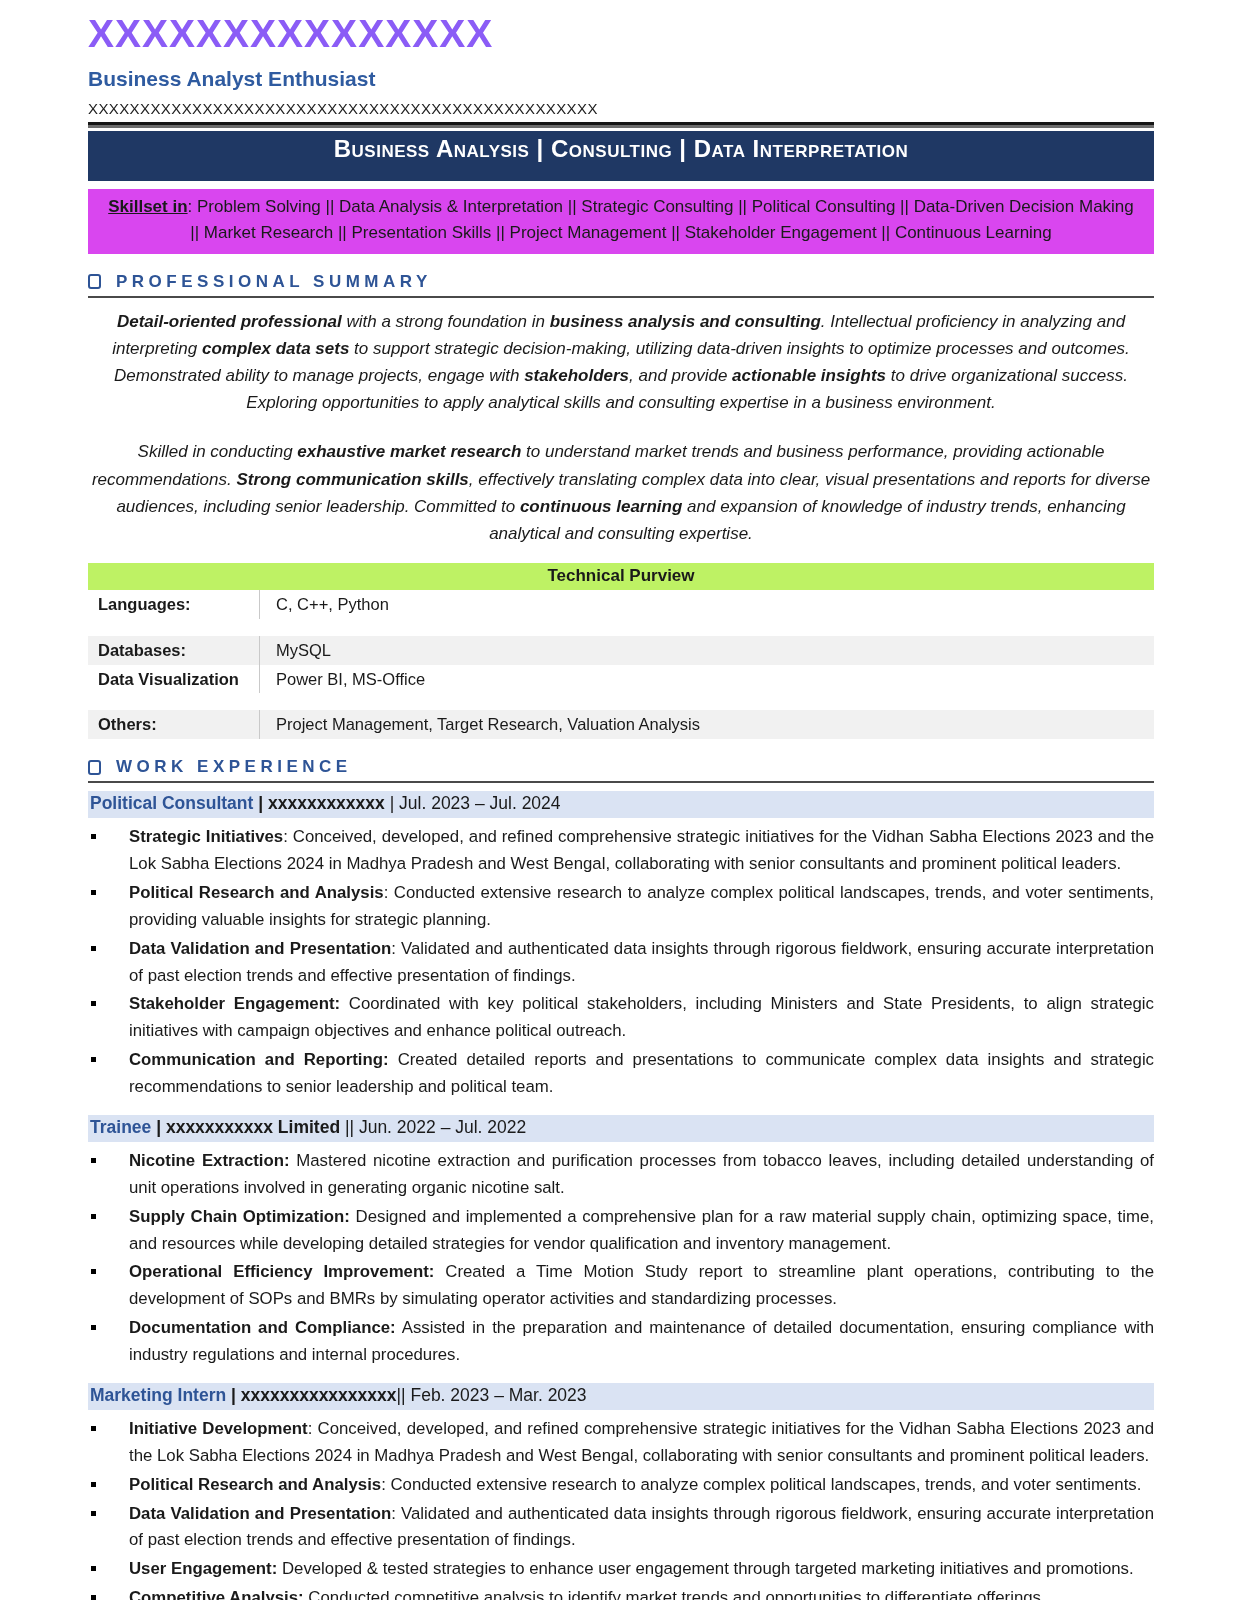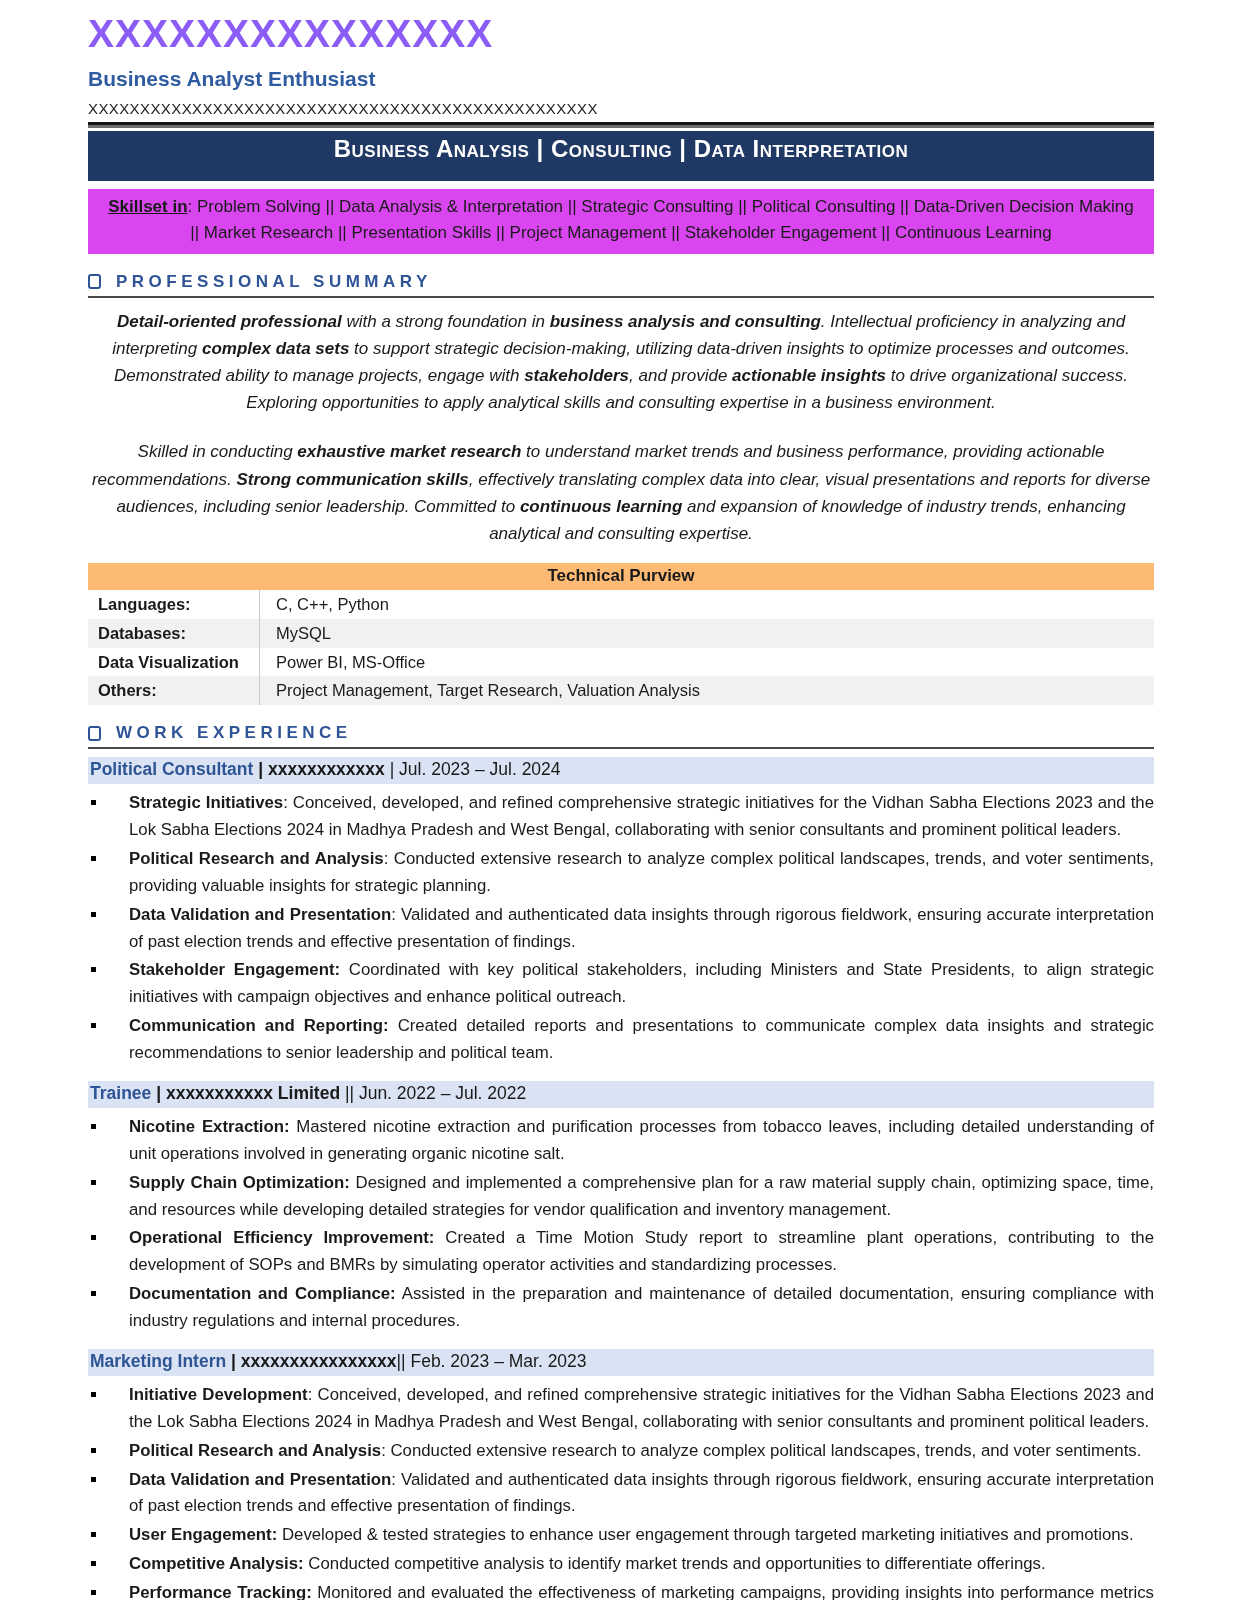--- a/index.html
+++ b/index.html
@@ -30,23 +30,23 @@
   .sec-label { color:#2e5496; font-weight:bold; font-size:17px; letter-spacing:4.5px; }
   .sec-rule { margin-top:4px; border-top:2px solid #4a4a4a; }
 
   
   .summary p { font-style:italic; font-size:17px; line-height:1.6; text-align:center; margin-top:10px; }
   .summary p + p { margin-top:22px; }
   .b { font-weight:bold; }
 
   
   .tech { margin-top:16px; }
-  .tech-head { background:#fdba74; text-align:center; font-weight:bold; font-size:17px; padding:3px 0 4px; }
+  .tech-head { background:#bef264; text-align:center; font-weight:bold; font-size:17px; padding:3px 0 4px; }
   .trow { display:flex; font-size:16.5px; line-height:1.5; }
-  .trow.alt { background:#f1f1f1; }
+  .trow.alt { background:#f1f1f1;margin-top:17px; }
   .trow .tl { width:172px; font-weight:bold; padding:2px 6px 2px 10px; border-right:1px solid #c9c9c9; }
   .trow .tv { flex:1; padding:2px 6px 2px 16px; }
 
   
   .jobbar { margin-top:8px; background:#dae3f3; font-size:17.5px; padding:2px 4px 4px 2px; }
   .jobbar .jt { color:#2e5496; font-weight:bold; }
   .jobbar .sep1 { font-weight:bold; }
   .jobbar .jc { font-weight:bold; }
   ul.blist { list-style:none; margin-top:6px; }
   ul.blist li { display:flex; gap:4px; font-size:16.8px; line-height:1.6; margin-bottom:2px; }

